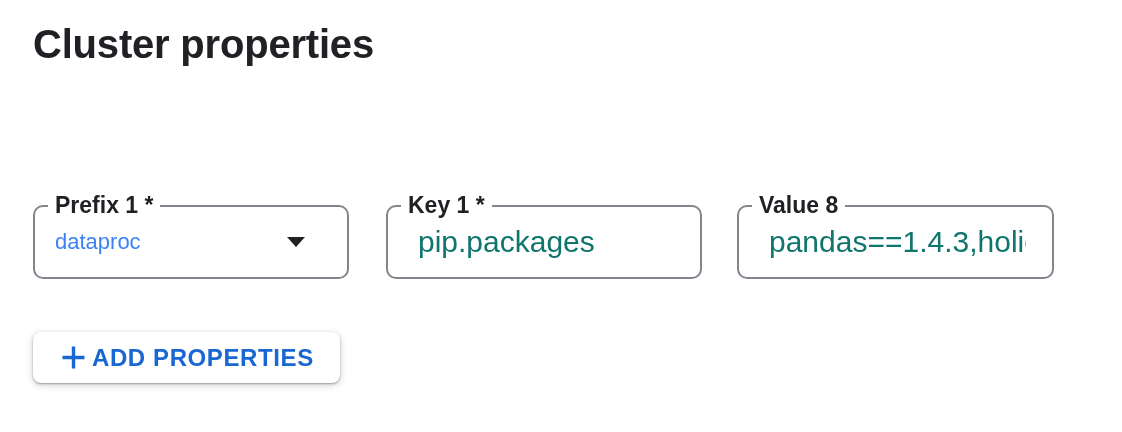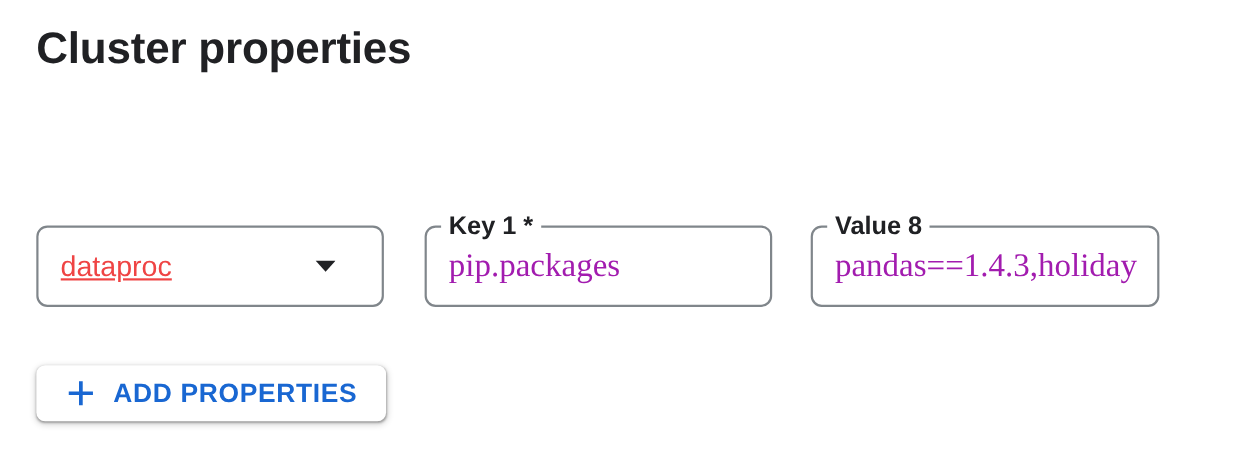--- a/index.html
+++ b/index.html
@@ -70,57 +70,56 @@
     top: 0; bottom: 0;
     left: 20px; right: 16px;
     display: flex;
     align-items: center;
     justify-content: space-between;
     overflow: hidden;
   }
   .field-prefix .field-inner { right: 42px; }
 
   .field-text {
-    font-size: 26px;
-    color: #ef4444;
+    font-size: 22px;
+    color: #3b82f6;
     white-space: nowrap;
-    text-decoration: underline;
   }
 
   .field-input {
     width: 100%;
     border: none;
     outline: none;
     padding: 0;
-    margin: 0;
+    margin: 10px;
     background: transparent;
-    font-family: Liberation Serif, serif;
+    font-family: Liberation Sans, sans-serif;
     font-size: 30px;
-    color: #a21caf;
+    color: #0f766e;
     white-space: nowrap;
   }
 
   .dropdown-arrow {
     flex: none;
     width: 0;
     height: 0;
     border-left: 9px solid transparent;
     border-right: 9px solid transparent;
     border-top: 10px solid #202124;
     cursor: pointer;
   }
 
   .add-btn {
     position: absolute;
     left: 33px;
     top: 332px;
     height: 51px;
     display: flex;
     align-items: center;
-    gap: 15px;
+    gap: 4px;
     padding: 0 26px;
     background: #ffffff;
     border: none;
     border-radius: 8px;
     box-shadow: 0 1px 2px rgba(0,0,0,0.30), 0 2px 6px 1px rgba(0,0,0,0.15);
     cursor: pointer;
   }
   .add-btn-label {
     font-family: "Liberation Sans", sans-serif;
     font-size: 24px;
@@ -133,20 +132,21 @@
 </style>
 </head>
 <body>
 
 <div class="stage">
 
   <h1 class="page-title">Cluster properties</h1>
 
 
   <div class="field field-prefix">
+    <span class="field-label">Prefix 1 *</span>
     <div class="field-inner">
       <span class="field-text">dataproc</span>
       <span class="dropdown-arrow"></span>
     </div>
   </div>
 
   <div class="field field-key">
     <span class="field-label">Key 1 *</span>
     <div class="field-inner">
       <input class="field-input" type="text" value="pip.packages" style="">

